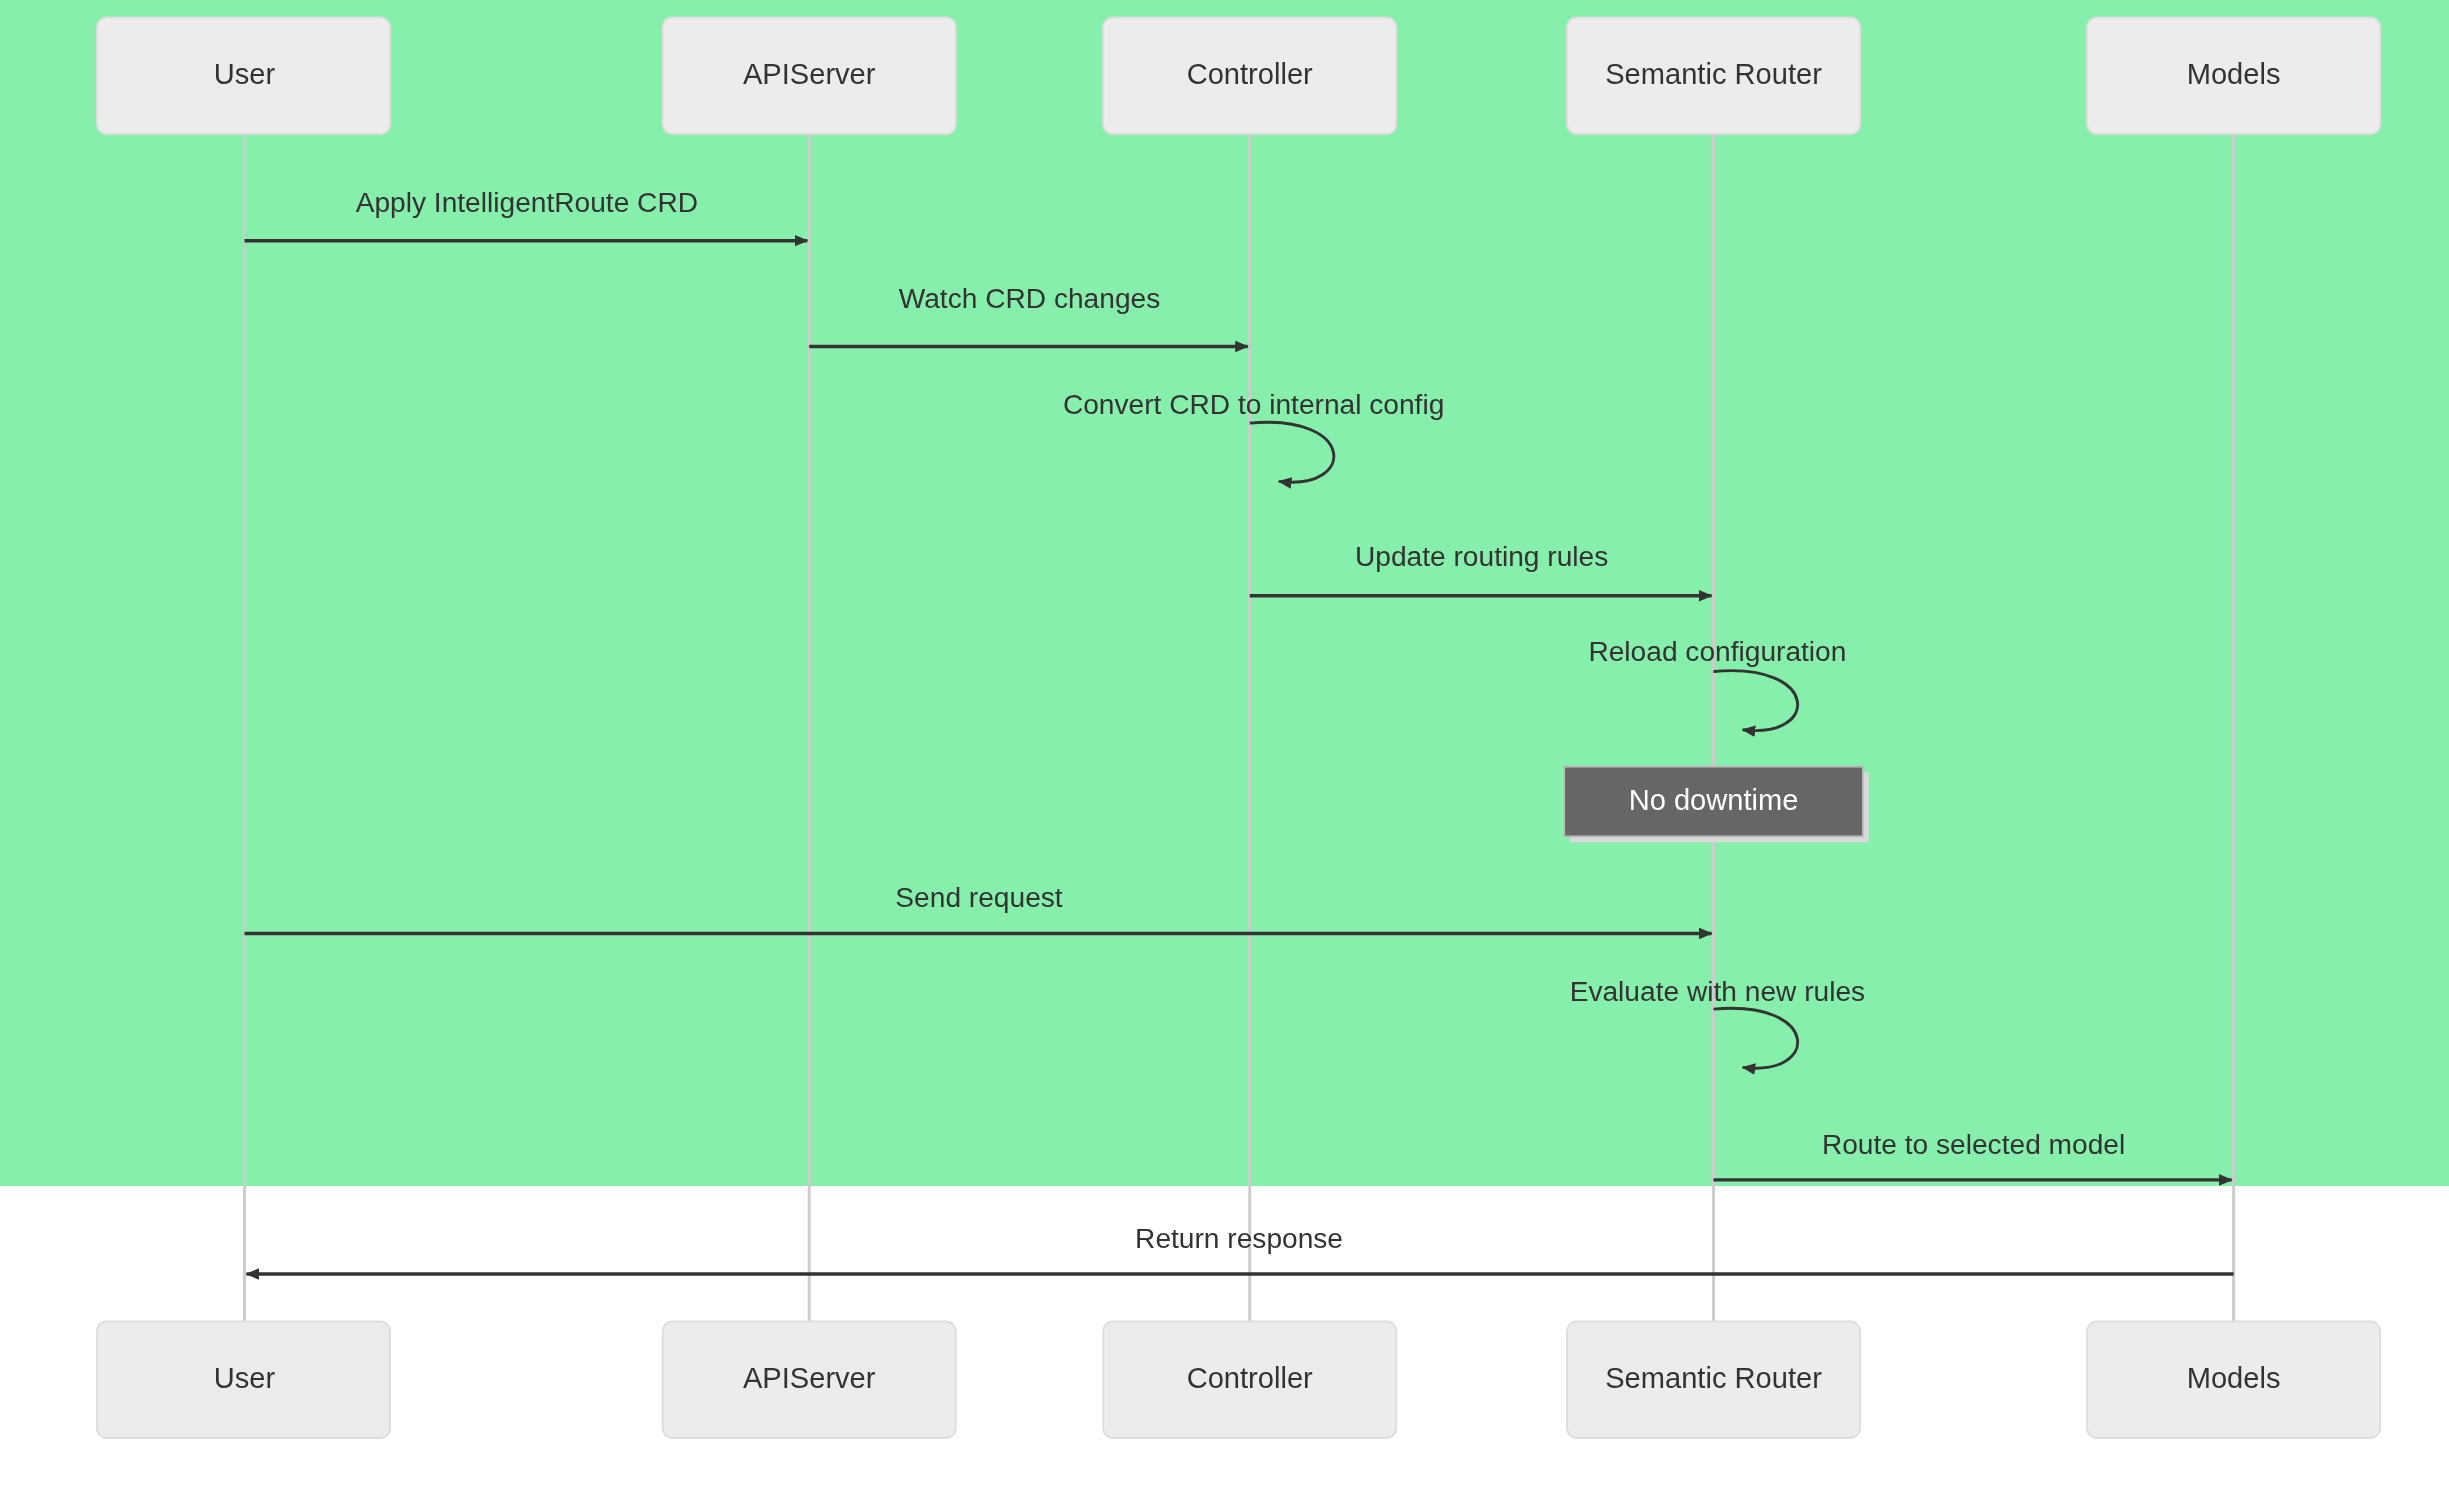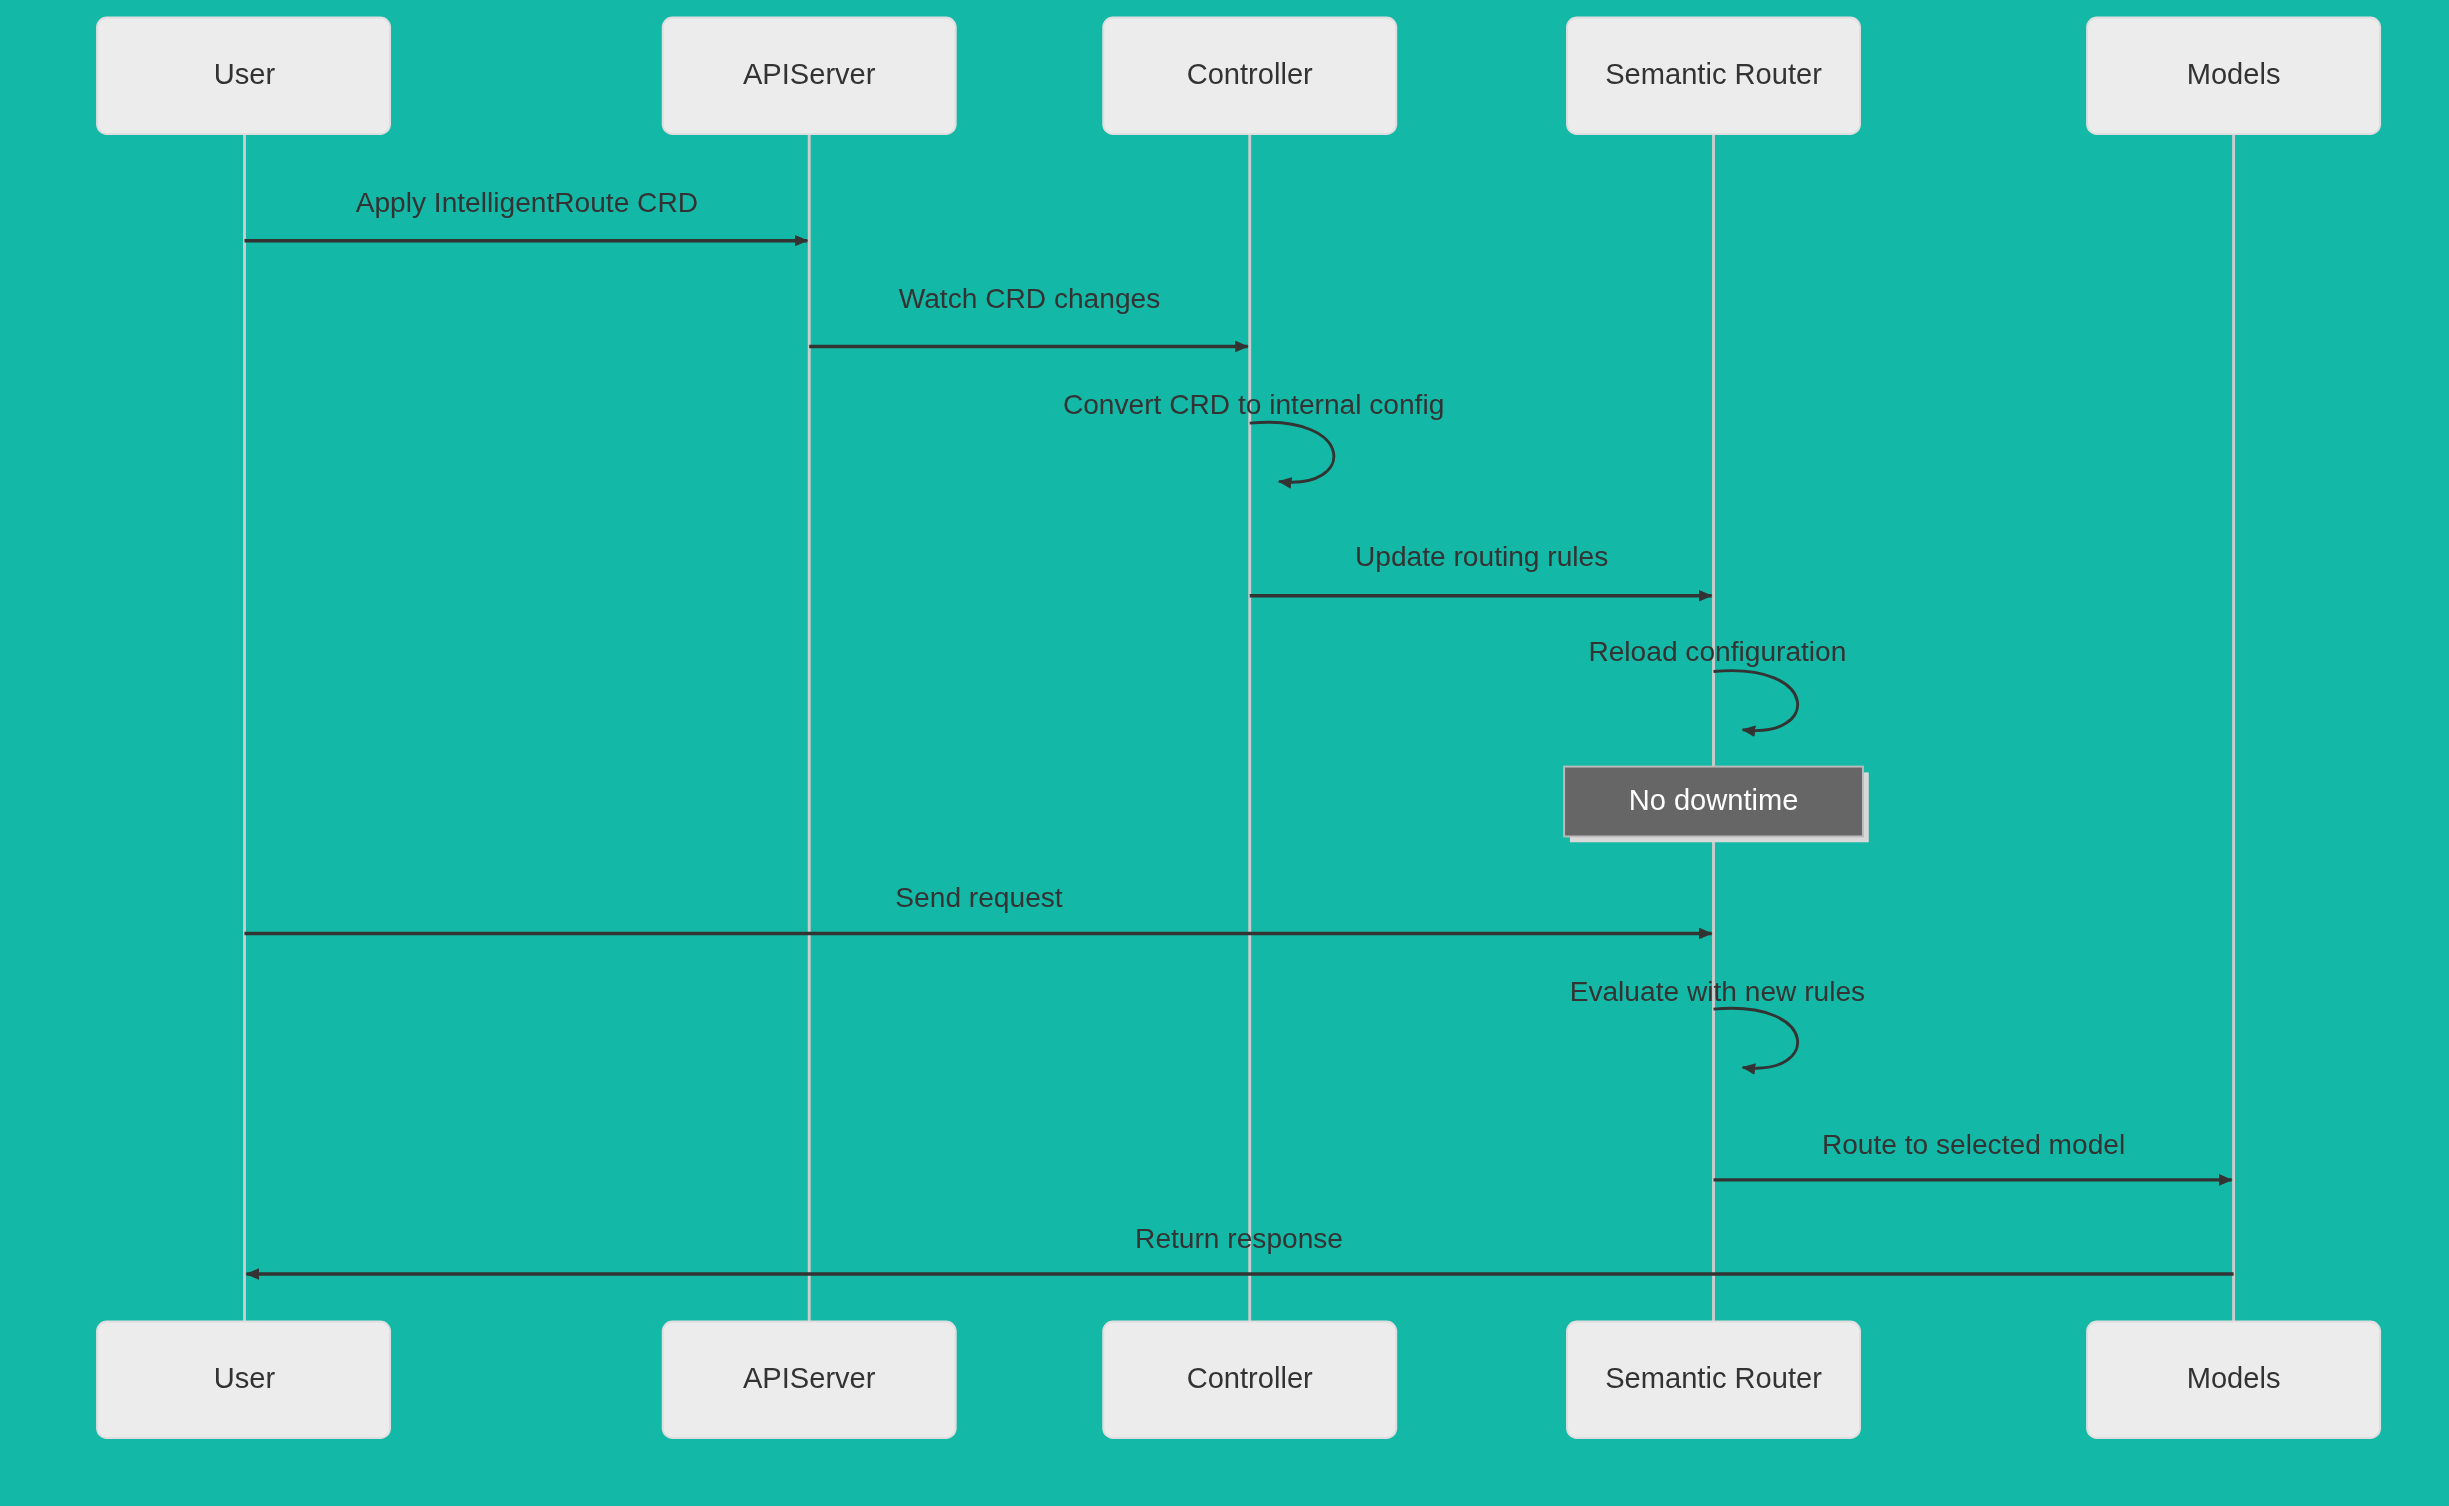--- a/index.html
+++ b/index.html
@@ -9,22 +9,22 @@
   }
   body {
     font-family: "Liberation Sans", sans-serif;
     width: 2449px;
     height: 1506px;
     overflow: hidden;
   }
   #diagram-root {
     position: relative;
     width: 2449px;
-    height: 1506px;
-    background: #14b8a6;
+    height: 1186px;
+    background: #86efac;
   }
   svg.diagram-canvas {
     position: absolute;
     top: 0;
     left: 0;
     width: 2449px;
     height: 1506px;
     display: block;
   }
   .actor-box {

